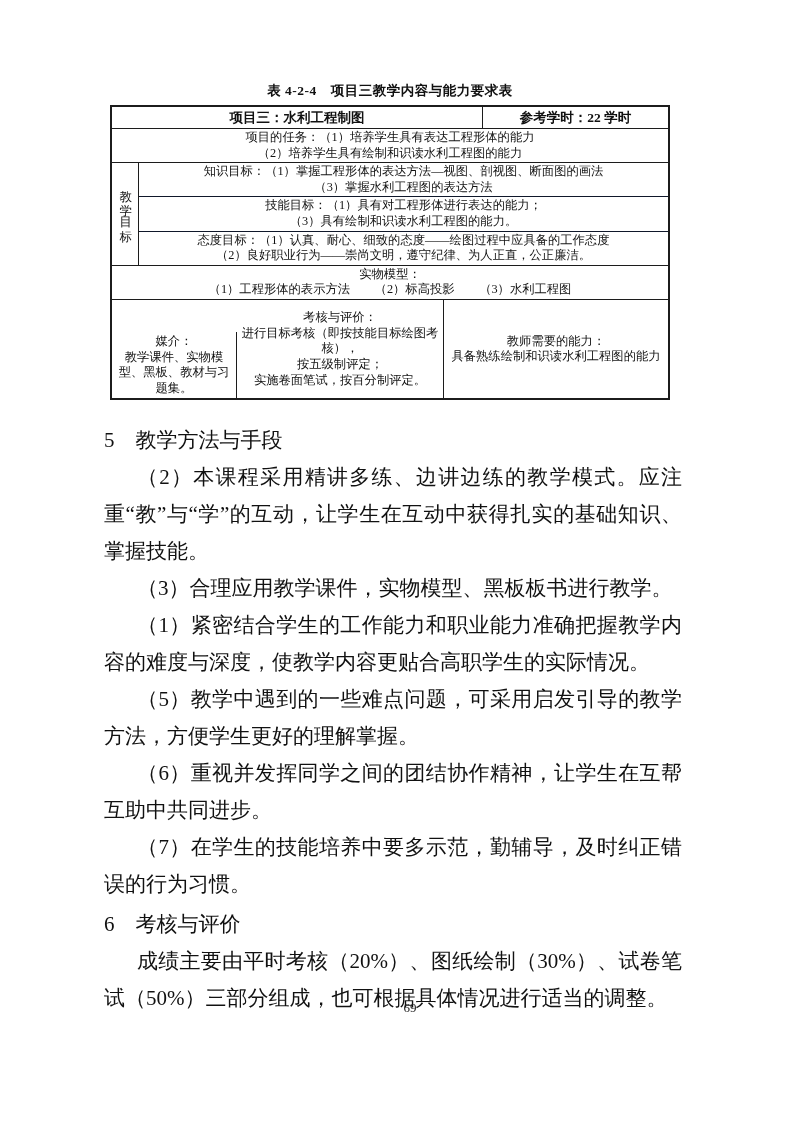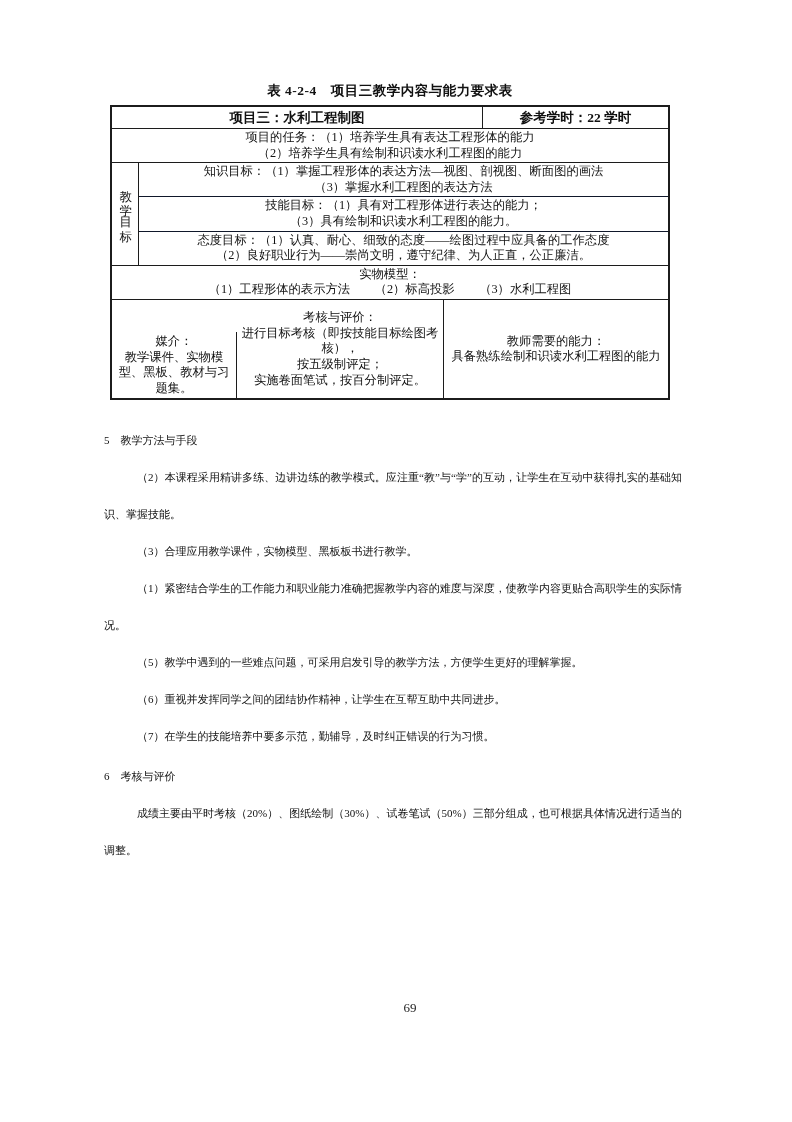--- a/index.html
+++ b/index.html
@@ -60,21 +60,21 @@
   .bc1{width:125px;margin-top:32px;}
   .bc2{width:207px;}
   .bc3{flex:1;}
   
   .body-text{
     margin:22px 0 0 104px;
     width:578px;
   }
   .body-text p{
     margin:0;
-    font-size:11px;
+    font-size:21px;
     line-height:37px;
     text-align:justify;
     text-indent:33px;
   }
   .body-text p.heading{text-indent:0;}
   .body-text p.heading-gap{margin-top:3px;}
   .page-num{
     position:absolute;
     top:1000px;left:0;right:0;
     text-align:center;

